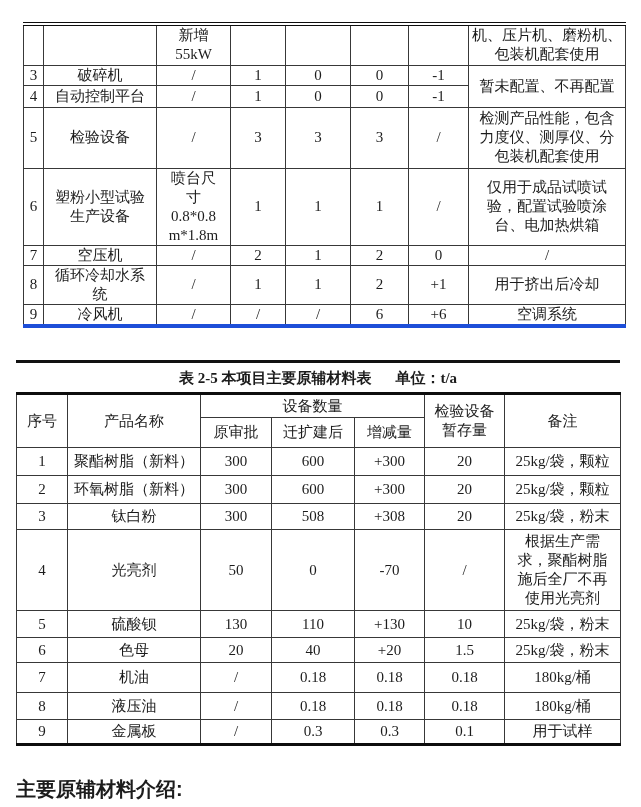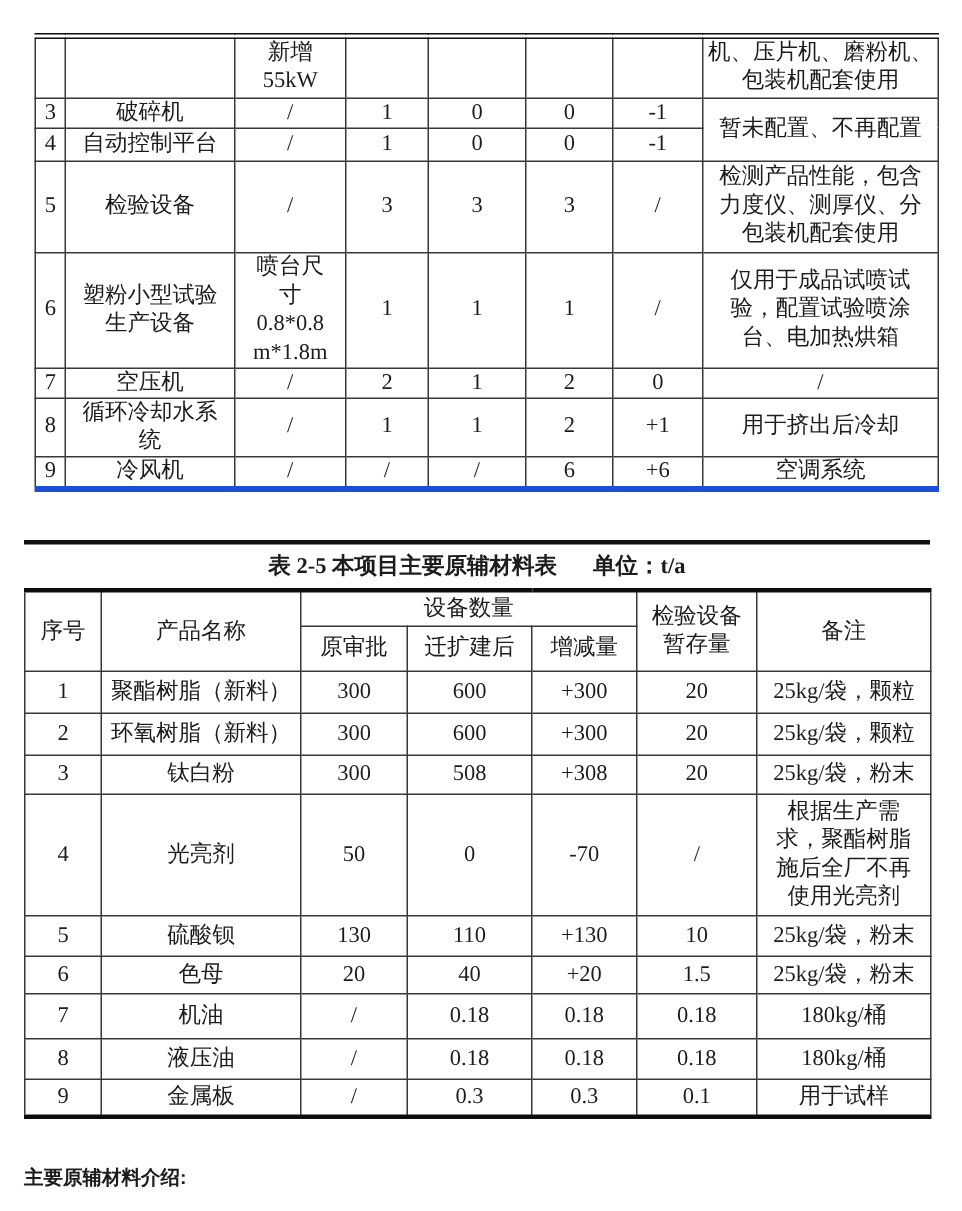--- a/index.html
+++ b/index.html
@@ -27,21 +27,21 @@
     position:absolute;left:16px;top:360px;width:604px;height:3px;background:#111;
   }
   #materials-title{
     position:absolute;left:16px;top:367px;width:604px;height:22px;line-height:22px;
     display:flex;justify-content:center;gap:24px;
     font-weight:bold;font-size:15px;
   }
   #footer-heading{
     position:absolute;left:16px;top:776px;
     font-family:"Liberation Sans","DejaVu Sans",sans-serif;
-    font-weight:bold;font-size:13px;
+    font-weight:bold;font-size:20px;
   }
 </style>
 </head>
 <body>
 
 <table id="equipment-table">
   <colgroup>
     <col style="width:20px">
       <col style="width:113px">
       <col style="width:74px">

